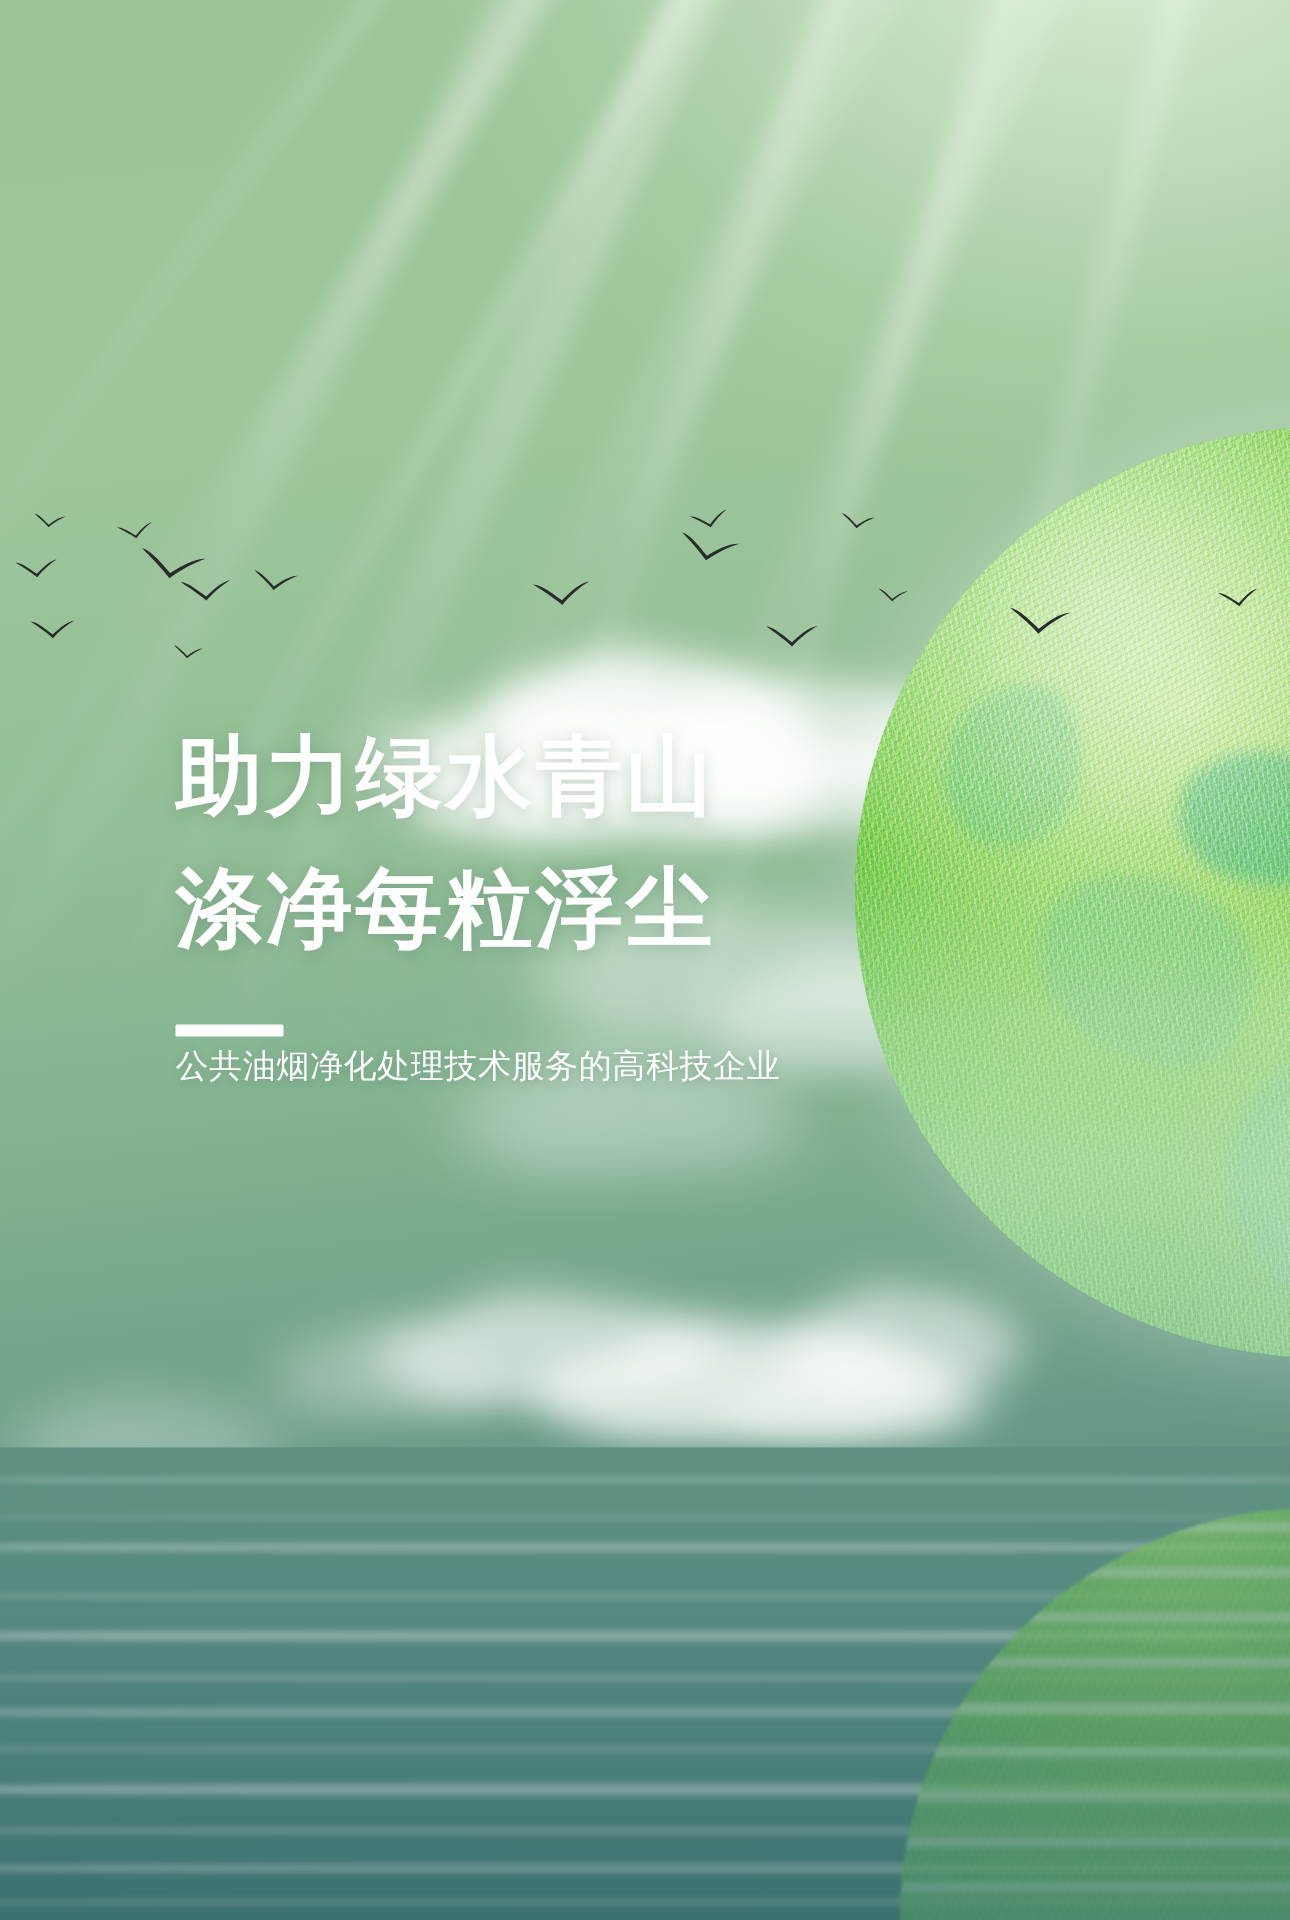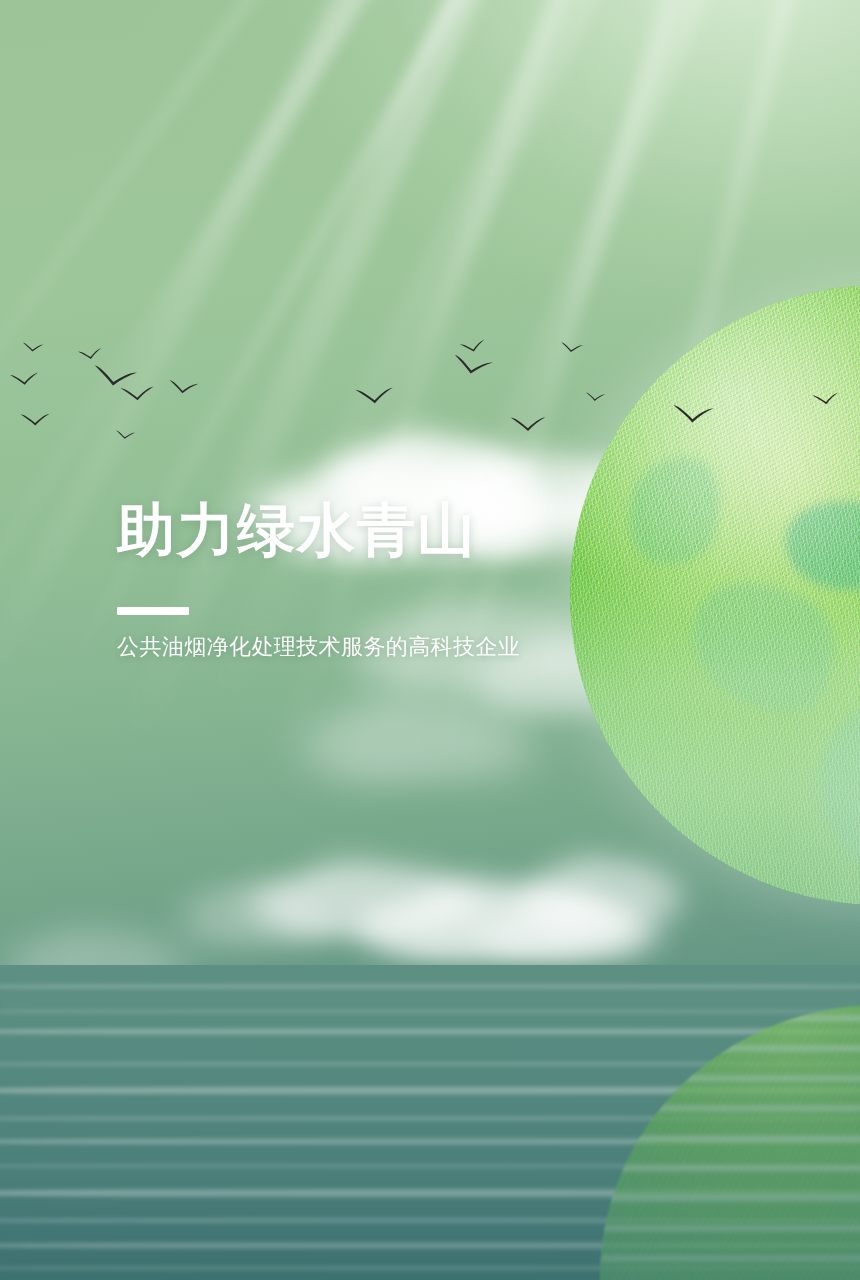--- a/index.html
+++ b/index.html
@@ -149,21 +149,21 @@
     background:linear-gradient(to bottom, rgba(94,144,131,.18) 0%, rgba(85,137,126,.45) 45%, rgba(70,126,120,.78) 100%);
   }
 
   
   .birds{ position:absolute; left:0; top:330px; width:470px; height:140px; }
   .bird{ position:absolute; }
 
   
   .content{
     position:absolute;
-    left:117px; top:486px;
+    left:117px; top:474px;
     width:560px;
   }
   .headline{
     color:#ffffff;
     font-size:58px;
     font-weight:bold;
     line-height:88px;
     letter-spacing:2px;
     text-shadow:0 2px 10px rgba(60,100,80,.26);
     white-space:nowrap;
@@ -396,17 +396,18 @@
       <svg class="bird" viewBox="0 0 40 20" width="43.5" height="21.75" style="position: absolute; left: 672px; top: 74px; transform: rotate(3deg);">
         <path d="M1 2 C7 3 13 9 19 14 C25 9 31 4 38 3 C32 6 25 11 19 17 C13 11 6 6 1 2 Z" fill="#2b2b2b"></path>
       </svg>
       <svg class="bird" viewBox="0 0 40 20" width="28.5" height="14.25" style="position: absolute; left: 812px; top: 62px; transform: rotate(-8deg);">
         <path d="M1 2 C7 3 13 9 19 14 C25 9 31 4 38 3 C32 6 25 11 19 17 C13 11 6 6 1 2 Z" fill="#2b2b2b"></path>
       </svg>
     </div>
 
   <div class="content">
     <div class="headline">助力绿水青山</div>
+    <div class="headline">涤净每粒浮尘</div>
     <div class="divider"></div>
-    <div class="subtitle" style="margin-top:12px">公共油烟净化处理技术服务的高科技企业</div>
+    <div class="subtitle" style="margin-top:0">公共油烟净化处理技术服务的高科技企业</div>
   </div>
 
 </div>
 
 </body></html>

